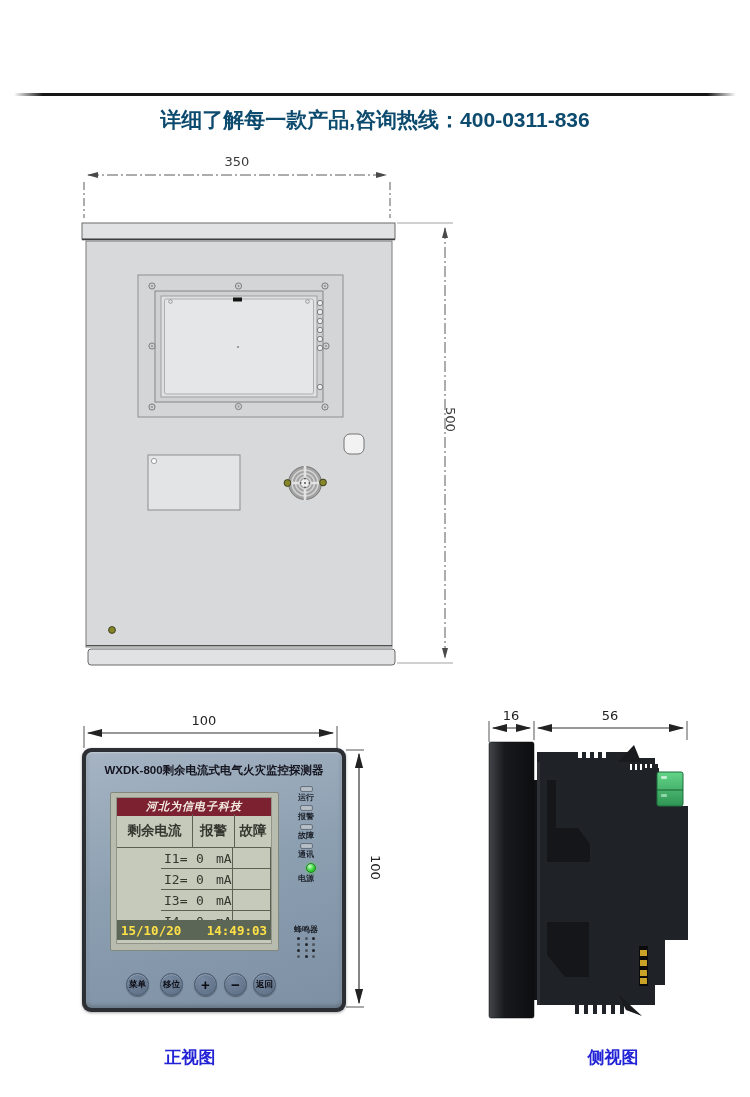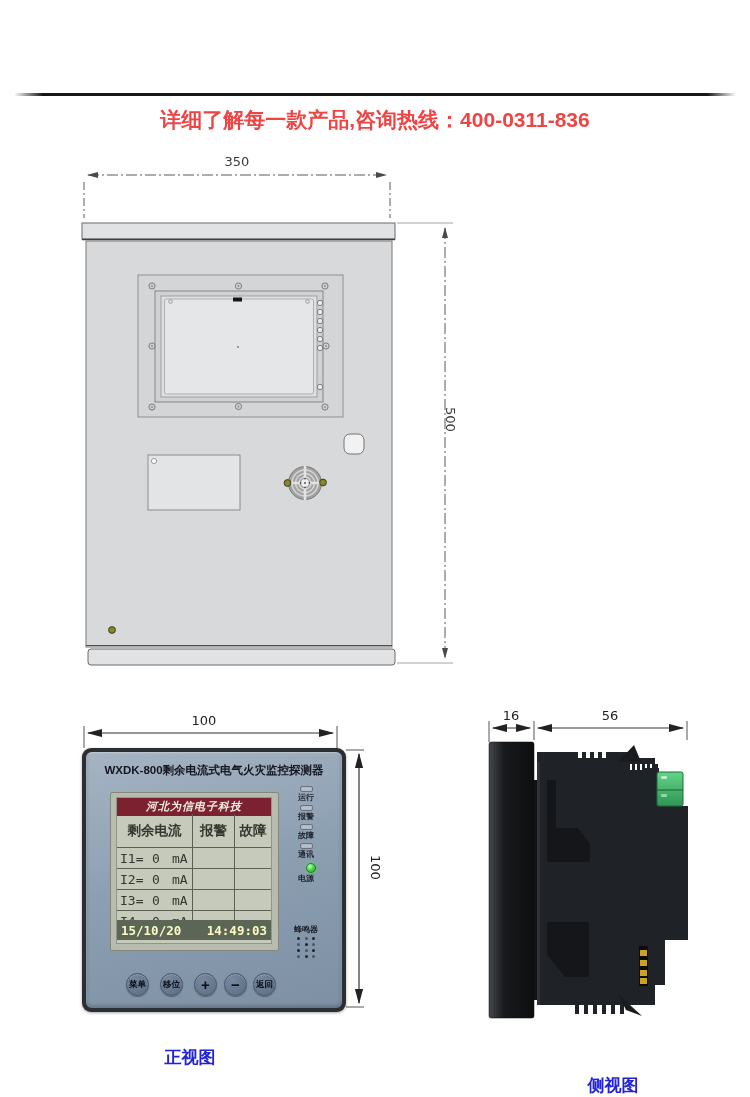--- a/index.html
+++ b/index.html
@@ -5,21 +5,21 @@
   * { margin:0; padding:0; box-sizing:border-box; }
   body { background:#fff; font-family:"Liberation Sans","DejaVu Sans",sans-serif; }
   .page { position:relative; width:750px; height:1097px; background:#ffffff; overflow:hidden; margin:0 auto; }
 
   
   .title { position:absolute; top:10px; left:0; width:750px; text-align:center;
            font-size:64px; font-weight:900; letter-spacing:14px; color:#0d0d0d; }
   .divider { position:absolute; top:93px; left:14px; width:722px; height:3px; border-radius:2px;
              background:linear-gradient(90deg,transparent,#161616 4%,#161616 96%,transparent); }
   .subtitle { position:absolute; top:106px; left:0; width:750px; text-align:center;
-              font-size:21px; font-weight:600; color:#ef4444; }
+              font-size:21px; font-weight:600; color:#0c4a6e; }
 
   .fig { position:absolute; }
   .fig svg { position:absolute; left:0; top:0; }
   .dimtext { position:absolute; font-size:13px; color:#3c3c3c; text-align:center;
              font-family:"DejaVu Sans",sans-serif; }
   .rot90 { transform:rotate(90deg); transform-origin:center; }
 
   
   .device { position:absolute; left:8px; top:33px; width:264px; height:264px;
             background:#2b2f34; border-radius:9px; padding:4px;
@@ -33,27 +33,27 @@
                background:#b7bcaf; border:1px solid #83887c; border-radius:2px; }
   .lcd { position:absolute; left:42px; top:82px; width:156px; height:147px;
          background:#c6cabb; border:1px solid #91958a; color:#35372f; }
   .lcd-brand { position:absolute; left:0; top:0; width:100%; height:18px; background:#7b2130;
                color:#f4ece2; font-size:11px; font-weight:bold; font-style:italic; text-align:center;
                line-height:16px; letter-spacing:1px; transform-origin:left top; }
   .lcd-table { position:absolute; left:0; top:16px; width:100%; border-bottom:0; }
   .lcd-hrow { display:flex; height:34px; border-bottom:1px solid #5c5f52; font-weight:bold; font-size:13.5px; }
   .lcd-hrow div { display:flex; align-items:center; justify-content:center; }
   .lcd-row { display:flex; height:21px; border-bottom:1px solid #5c5f52;
-             font-family:"DejaVu Sans Mono",monospace; font-size:13px; }
+             font-family:"DejaVu Sans Mono",monospace; font-size:13px;margin-left:44px; }
   .c1 { width:76px; border-right:1px solid #5c5f52; display:flex; align-items:center; padding-left:3px; }
   .c2 { width:42px; border-right:1px solid #5c5f52; }
   .c3 { flex:1; }
   .ch { width:28px; } .val { width:16px; text-align:center; } .unit { margin-left:8px; }
   .lcd-foot { position:absolute; left:0; top:122px; width:100%; height:20px; background:#5c6656;
-              color:#fef9c3; font-family:"DejaVu Sans Mono",monospace; font-size:12.5px; font-weight:bold;
+              color:#fde047; font-family:"DejaVu Sans Mono",monospace; font-size:12.5px; font-weight:bold;
               display:flex; align-items:center; justify-content:space-between; padding:0 4px; }
   .led-col { position:absolute; left:217px; top:71px; width:30px; display:flex; flex-direction:column; align-items:center; }
   .led-ind { width:13px; height:6px; border-radius:2px; background:#b6bec6; border:1px solid #67727e;
              box-shadow:inset 0 0 1px #89949e; margin-bottom:1px; }
   .led-lbl { font-size:8px; line-height:9px; color:#1d212a; font-weight:bold; margin-bottom:3px; white-space:nowrap; }
   .led-pwr { width:10px; height:10px; border-radius:50%; margin:1px 0 1px 10px;
              background:radial-gradient(circle at 35% 30%,#c9ffc9,#34d634 55%,#1da81d);
              border:1px solid #2a7a2a; box-shadow:0 0 3px #4cdd4c; }
   .buzzer-lbl { position:absolute; left:214px; top:209px; width:36px; text-align:center;
                 font-size:8px; font-weight:bold; color:#1d212a; }
@@ -352,15 +352,15 @@
         <rect x="131" y="295" width="4" height="9" fill="#1f2226"></rect>
           <rect x="140" y="295" width="4" height="9" fill="#1f2226"></rect>
         <polygon points="138,284 162,306 146,300" fill="#191b1e"></polygon>
       </g>
     </svg>
     <span class="dimtext" style="left:11px; top:-2px; width:40px; color:#222;">16</span>
     <span class="dimtext" style="left:100px; top:-2px; width:60px; color:#222;">56</span>
   </div>
 
   <div class="caption" style="left:155px; top:1046px;">正视图</div>
-  <div class="caption" style="left:578px; top:1046px;margin-top:28px;">侧视图</div>
+  <div class="caption" style="left:578px; top:1046px;">侧视图</div>
 
 </div>
 
 </body></html>

